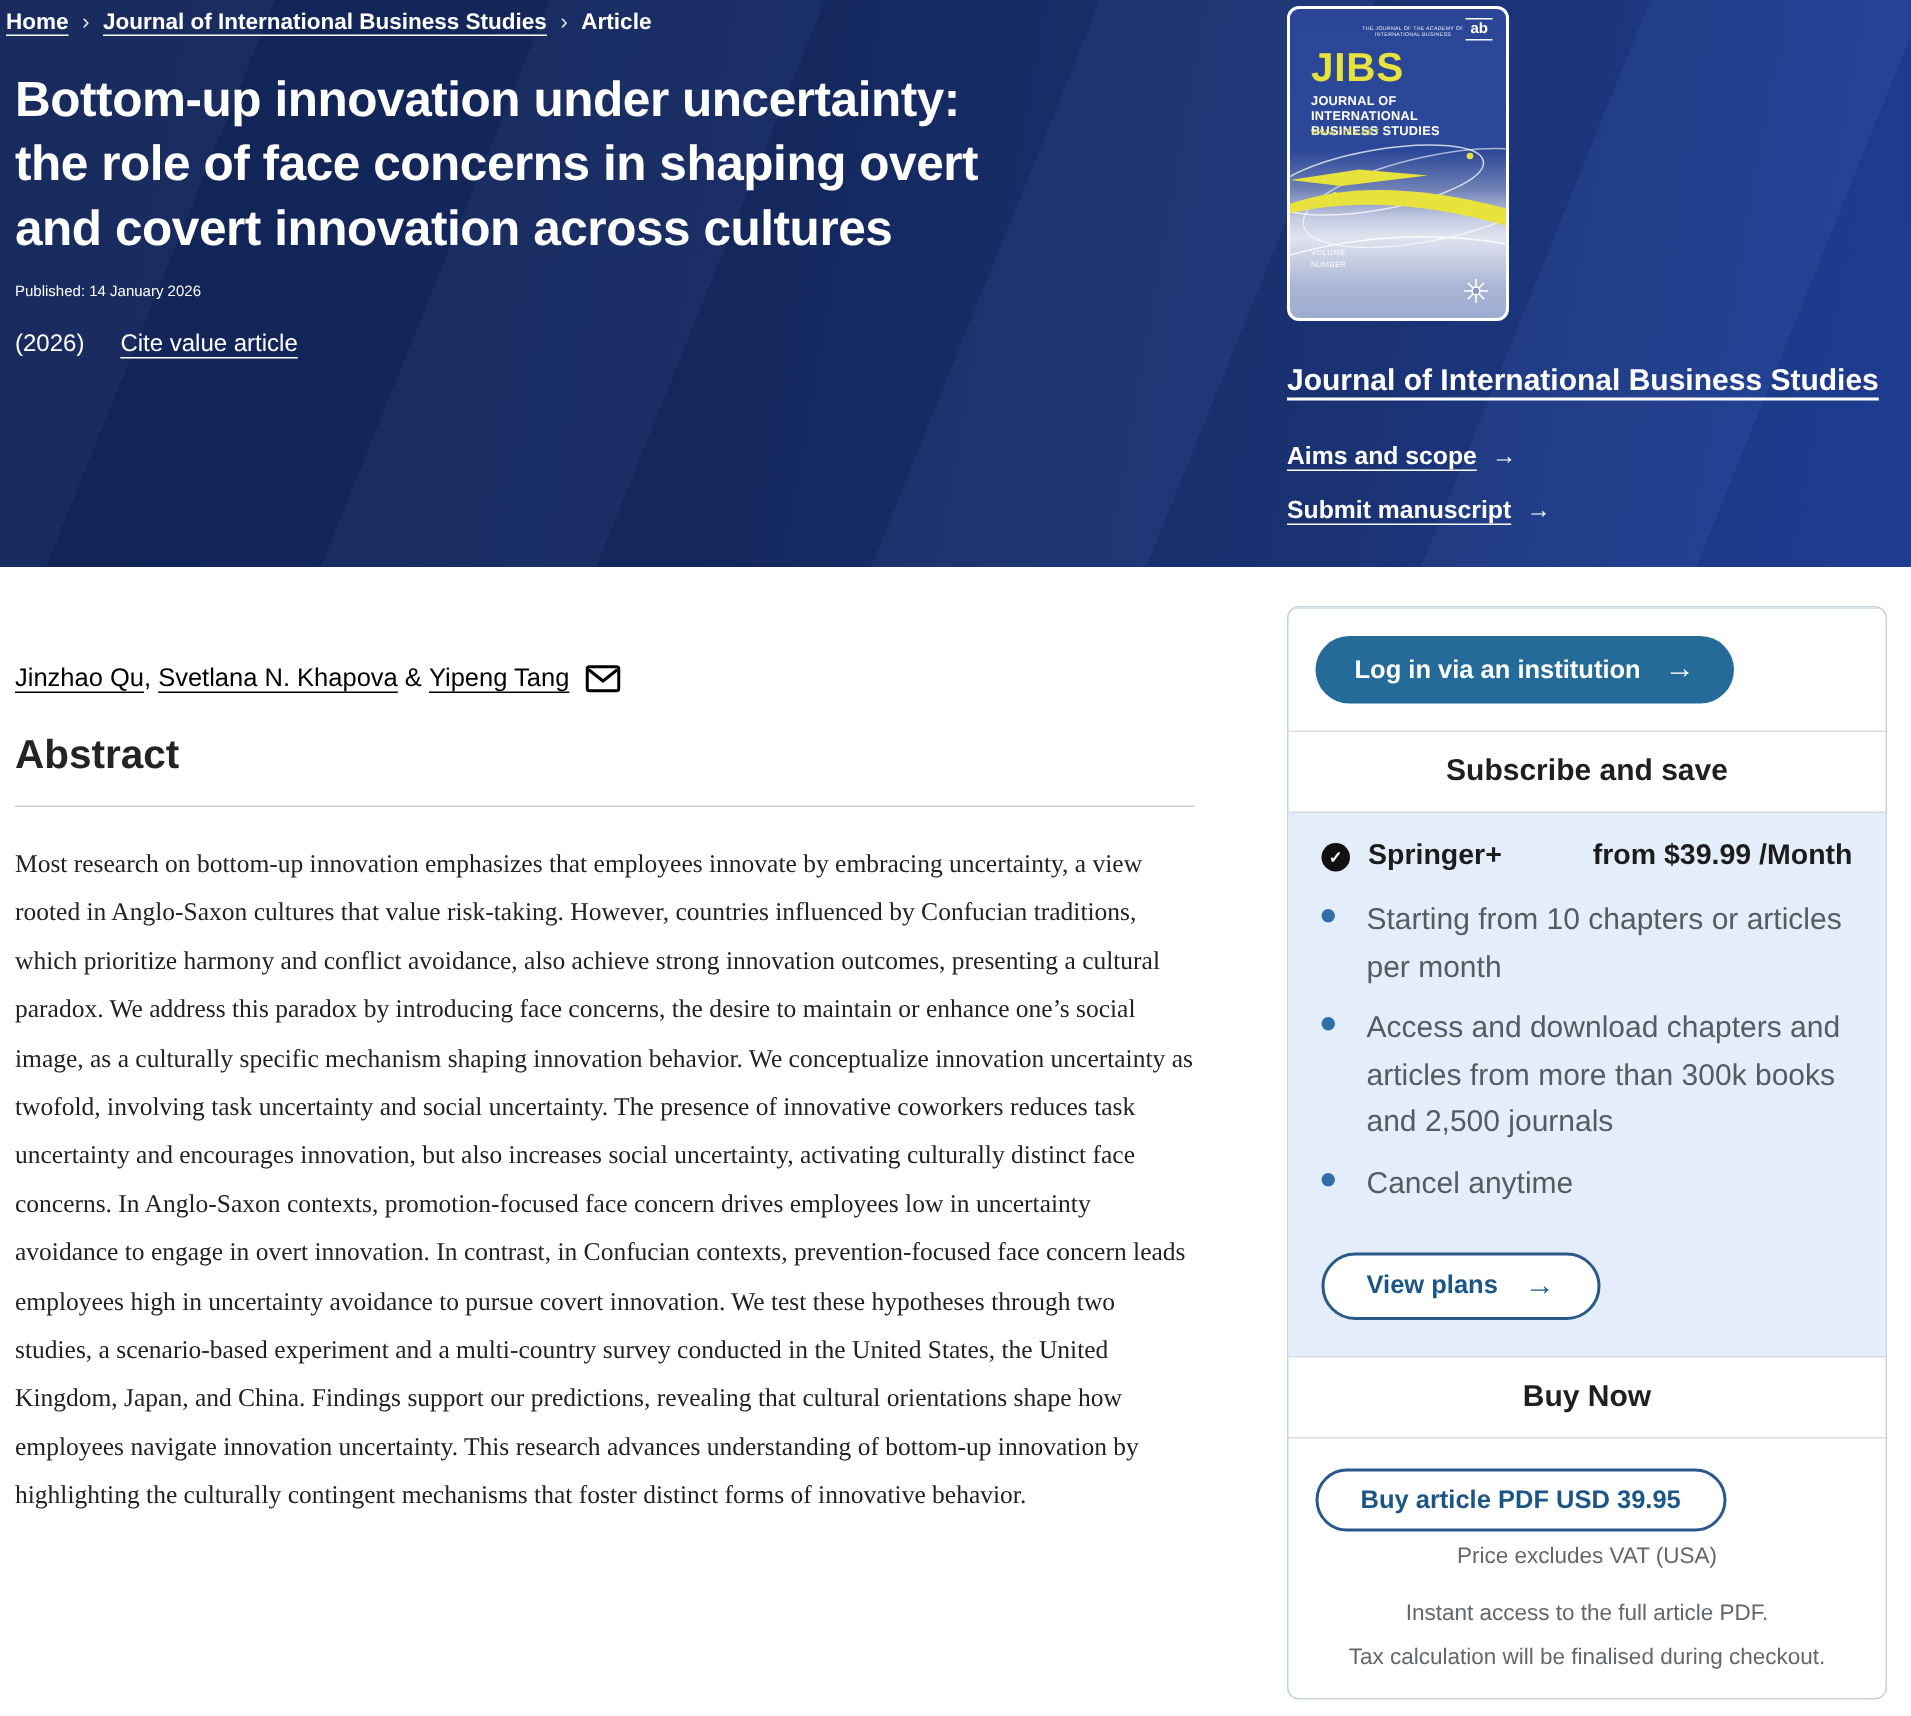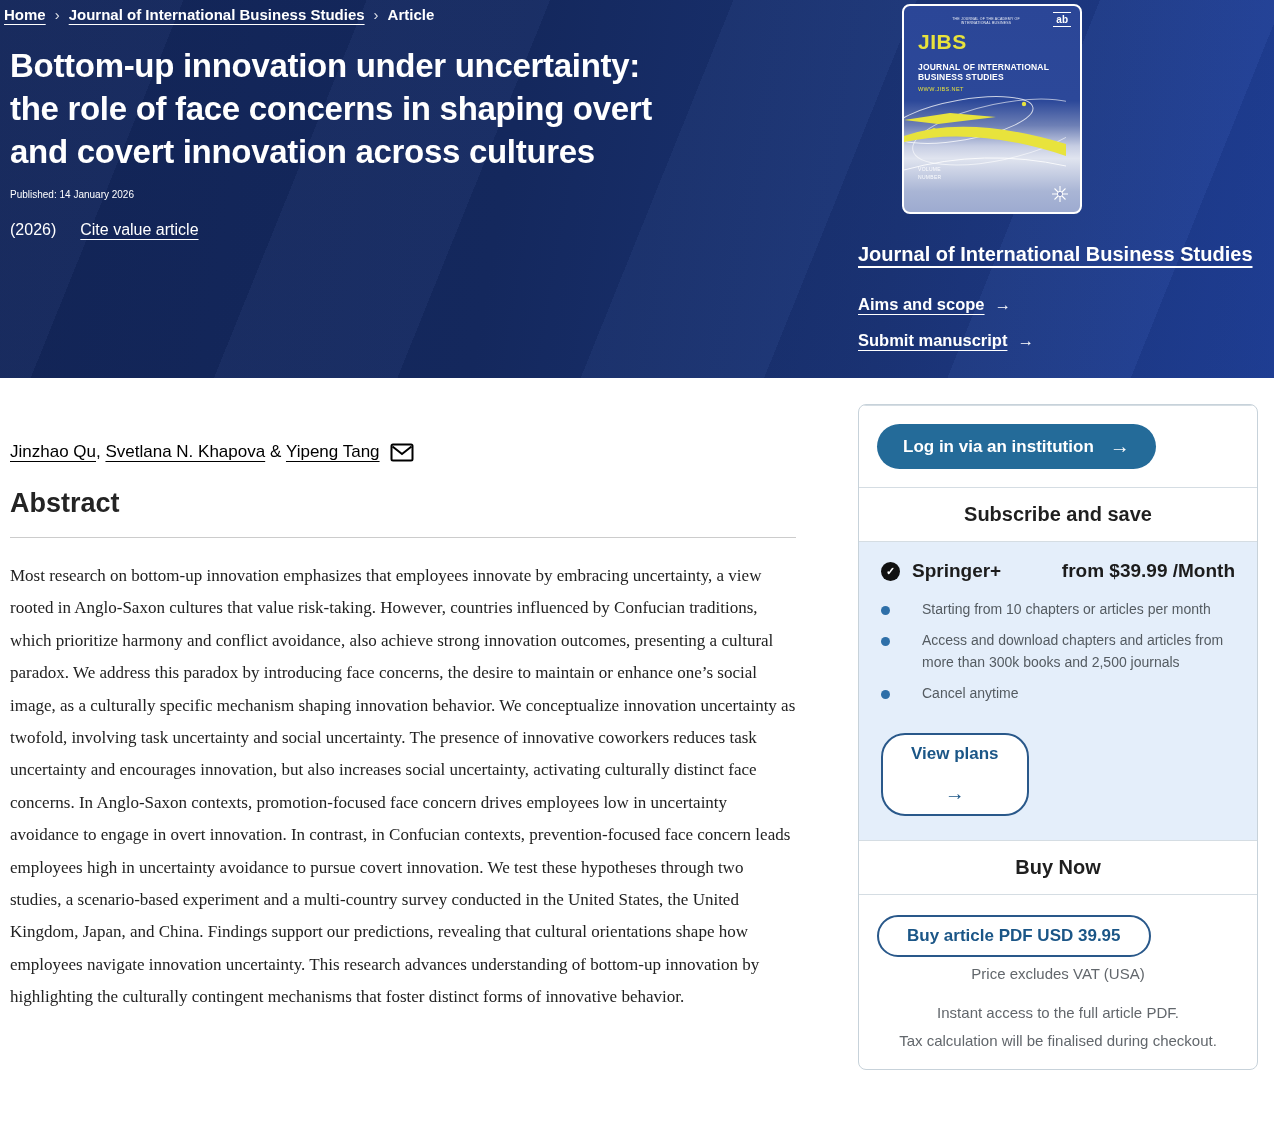--- a/index.html
+++ b/index.html
@@ -22,29 +22,29 @@
   .crumb-sep { font-size:15px; color:rgba(255,255,255,0.85); font-weight:normal; }
 
   .page-title { left:10px; top:44px; width:790px; color:#fff; font-weight:bold;
     font-size:33px; line-height:43px; letter-spacing:-0.3px; }
 
   .published { left:10px; top:189px; color:#fff; font-size:10px; }
   .cite-row { left:10px; top:221px; color:#fff; font-size:16px; display:flex; gap:24px; }
   .cite-row a { color:#fff; text-decoration:underline; text-underline-offset:4px; cursor:pointer; }
 
   
-  .cover { left:858px; top:4px; width:180px; height:210px; border-radius:8px;
+  .cover { left:858px; top:4px; width:148px; height:210px; border-radius:8px;
     border:2px solid #fff; overflow:hidden; cursor:pointer;
-    background:linear-gradient(180deg,#2b4697 0%,#2c4899 46%,#6d7fb5 58%,#c6cde3 68%,#e0e4ef 74%,#a9b5d5 90%,#9dabd0 100%);margin-left:44px; }
+    background:linear-gradient(180deg,#2b4697 0%,#2c4899 46%,#6d7fb5 58%,#c6cde3 68%,#e0e4ef 74%,#a9b5d5 90%,#9dabd0 100%); }
   .cover-tiny-top { position:absolute; top:11px; left:34px; width:96px; text-align:center;
     font-size:3.5px; color:rgba(255,255,255,0.9); letter-spacing:0.2px; }
   .ab-logo { position:absolute; top:6px; right:9px; color:#fff; font-size:10px; font-weight:bold;
     border-top:1px solid #fff; border-bottom:1px solid #fff; padding:1px 3px; line-height:11px; }
   .jibs-logo { position:absolute; top:24px; left:14px; color:#e8e33c; font-weight:bold;
-    font-size:21px; letter-spacing:0.5px; }
+    font-size:27px; letter-spacing:0.5px; }
   .cover-sub { position:absolute; top:56px; left:14px; color:#fff; font-weight:bold;
     font-size:8.5px; line-height:1.2; letter-spacing:0.2px; }
   .cover-url { position:absolute; top:80px; left:14px; color:#e8e33c; font-size:5.5px; letter-spacing:0.4px; }
   .cover-vol { position:absolute; top:160px; left:14px; color:rgba(255,255,255,0.95);
     font-size:5px; line-height:1.5; letter-spacing:0.3px; }
   .cover-swoosh { position:absolute; top:80px; left:0; }
   .cover-star { position:absolute; right:12px; bottom:10px; }
 
   .journal-link { left:858px; top:243px; color:#fff; font-size:20px; font-weight:bold;
     text-decoration:underline; text-underline-offset:5px; text-decoration-thickness:1.5px; cursor:pointer; }
@@ -79,25 +79,25 @@
     padding:11px 26px; cursor:pointer; font-family:inherit; }
   .btn-primary .arrow, .btn-outline .arrow { font-size:20px; font-weight:normal; }
 
   .subscribe { background:#e4eefa; padding:18px 22px 24px 22px; }
   .plan-row { display:flex; align-items:center; font-size:19px; font-weight:bold; color:#1c1c1c; }
   .check-icon { width:19px; height:19px; border-radius:50%; background:#111; color:#fff;
     font-size:11px; font-weight:bold; display:inline-flex; align-items:center; justify-content:center;
     margin-right:12px; flex:0 0 19px; }
   .plan-price { margin-left:auto; }
   .bullets { list-style:none; margin-top:16px; }
-  .bullets li { display:flex; gap:32px; margin:9px 0; font-size:14px; color:#545b61; line-height:1.58; }
+  .bullets li { display:flex; gap:21px; margin:9px 0; font-size:20px; color:#545b61; line-height:1.58; }
   .dot { flex:0 0 9px; width:9px; height:9px; border-radius:50%; background:#2e6fa8; margin-top:8px; }
   .btn-outline { display:inline-flex; align-items:center; gap:18px; background:#fff;
     color:#1b5687; font-size:17px; font-weight:bold; border:2px solid #29588a; border-radius:24px;
-    padding:9px 28px; cursor:pointer; margin-top:20px; font-family:inherit;flex-direction:column; }
+    padding:9px 28px; cursor:pointer; margin-top:20px; font-family:inherit; }
 
   .buy-sec { padding:16px 18px 16px 18px; }
   .notes { text-align:center; font-size:15px; color:#62676c; line-height:1.5; }
   .note { margin-top:6px; }
   .note.first { }
   .note.last { margin-top:16px; }
 </style>
 </head>
 <body>
 

